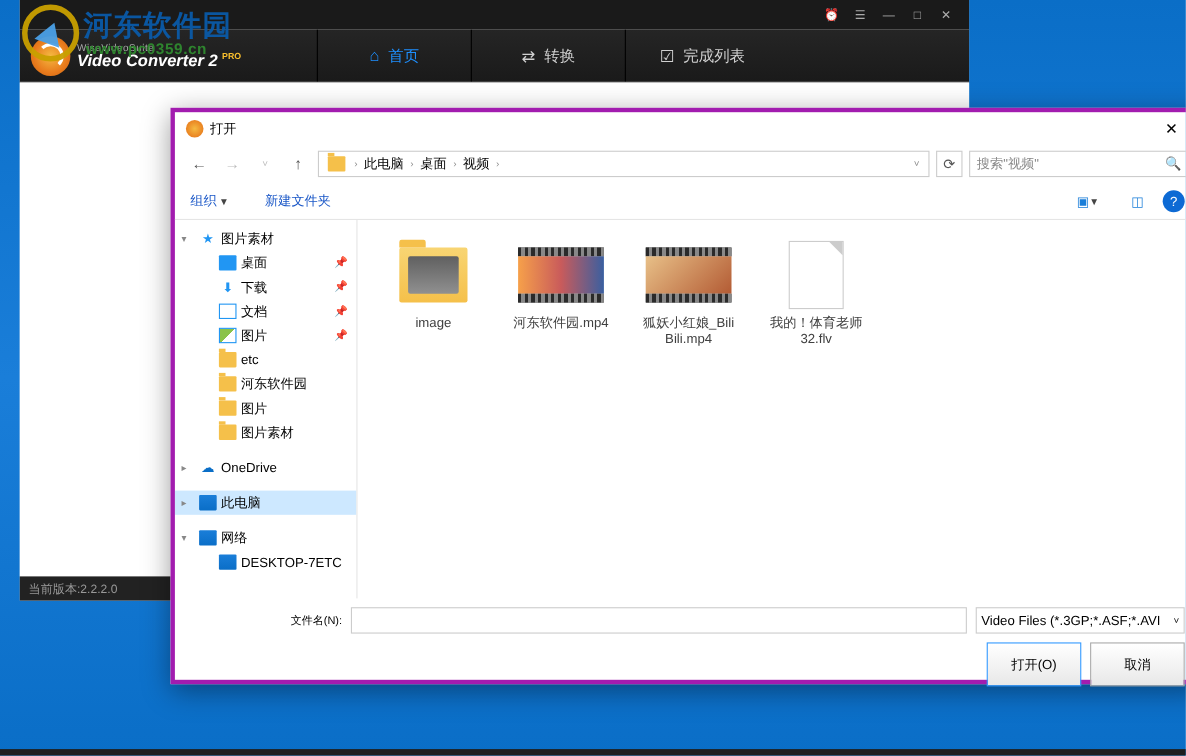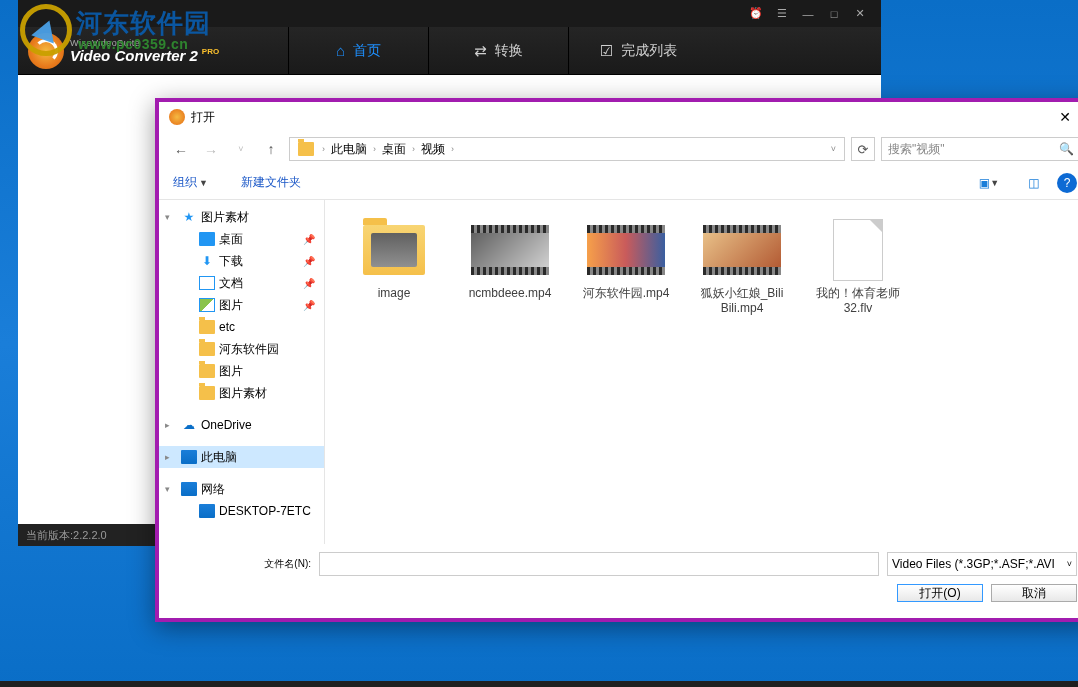--- a/index.html
+++ b/index.html
@@ -84,21 +84,21 @@
 .tv3 { background:linear-gradient(135deg,#e8c088 0%,#b35b34 100%); }
 .thumb-file { width: 50px; height: 62px; border:1px solid #ccc; background:#fff; position:relative; }
 .thumb-file::after { content:""; position:absolute; top:0; right:0; width:0; height:0; border-left:12px solid transparent; border-top:12px solid #ccc; }
 .file-label { font-size:12px; text-align:center; color:#404040; line-height:1.25; word-break:break-all; max-width:96px; }
 .fd-bottom { padding: 8px 14px; }
 .fd-row { display:flex; align-items:center; gap:8px; margin-bottom:8px; justify-content:flex-end; }
 .fn-label { font-size:10px; }
 .fn-input { flex:1; height:24px; border:1px solid #ccc; padding:0 6px; font-size:12px; max-width:560px; }
 .fn-filter { width:190px; height:24px; border:1px solid #ccc; font-size:12px; padding:0 4px; display:flex; align-items:center; justify-content:space-between; cursor:pointer; }
 .fd-btns { display:flex; gap:8px; justify-content:flex-end; }
-.fd-btn { width:86px; height:18px; border:1px solid #aaa; background:linear-gradient(#fff,#e8e8e8); font-size:12px; cursor:pointer; }
+.fd-btn { width:86px; height:40px; border:1px solid #aaa; background:linear-gradient(#fff,#e8e8e8); font-size:12px; cursor:pointer; }
 .fd-btn.primary { border:1px solid #3399ff; }
 
 
 .watermark { position:absolute; top:2px; left:20px; width:240px; height:58px; pointer-events:none; opacity:0.95; }
 .wm-circle { position:absolute; top:2px; left:0; width:52px; height:52px; border:5px solid #c9a000; border-radius:50%; }
 .wm-arrow { position:absolute; top:18px; left:14px; width:0; height:0; border-left:12px solid transparent; border-right:12px solid transparent; border-bottom:20px solid #4aa0e6; transform:rotate(20deg); }
 .wm-text { position:absolute; top:4px; left:56px; font-size:26px; font-weight:bold; color:#0a5aa8; letter-spacing:1px; }
 .wm-url { position:absolute; top:34px; left:58px; font-size:14px; font-weight:bold; color:#2f8a2f; letter-spacing:0.5px; }
 </style>
 </head>
@@ -272,28 +272,20 @@
     <div class="fd-files" id="file-list">
         <div class="file-item">
           <div class="file-thumb">
             <div class="thumb-folder"></div>
           </div>
           <div class="file-label">image</div>
         </div>
         <div class="file-item">
           <div class="file-thumb">
             <div class="thumb-video">
-              <div class="thumb-video-inner tv1"></div>
-            </div>
-          </div>
-          <div class="file-label">ncmbdeee.mp4</div>
-        </div>
-        <div class="file-item">
-          <div class="file-thumb">
-            <div class="thumb-video">
               <div class="thumb-video-inner tv2"></div>
             </div>
           </div>
           <div class="file-label">河东软件园.mp4</div>
         </div>
         <div class="file-item">
           <div class="file-thumb">
             <div class="thumb-video">
               <div class="thumb-video-inner tv3"></div>
             </div>

